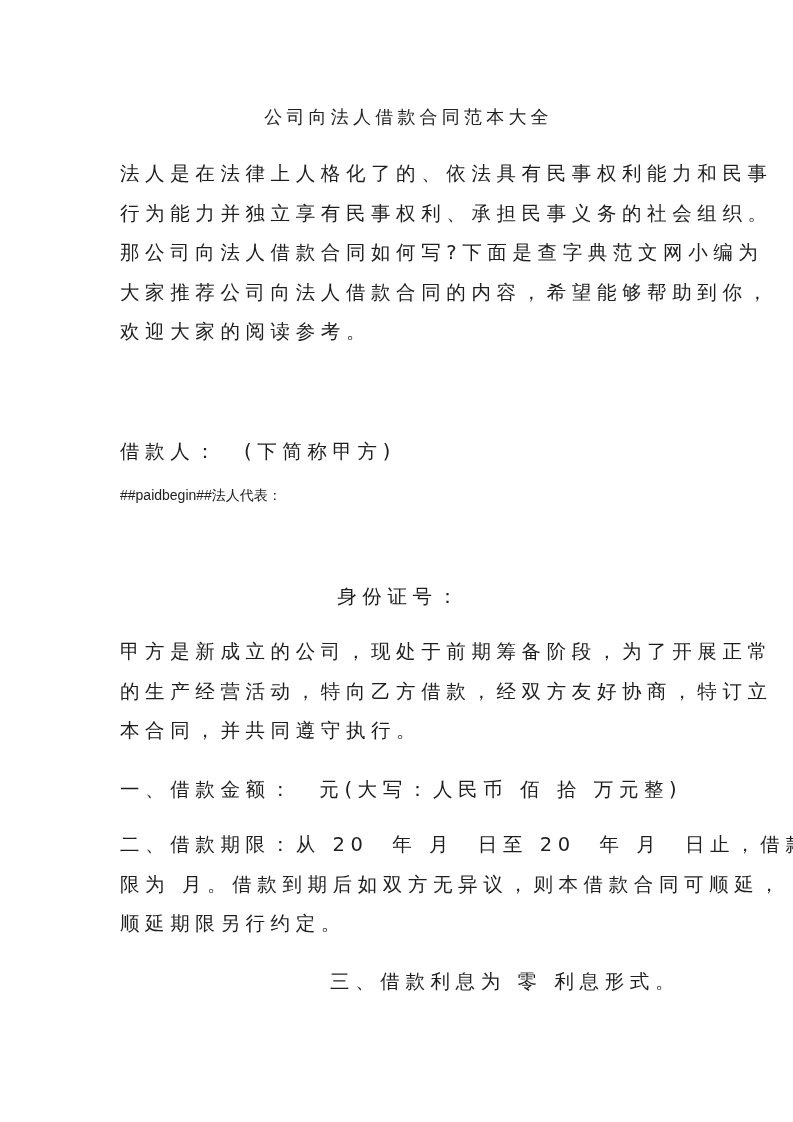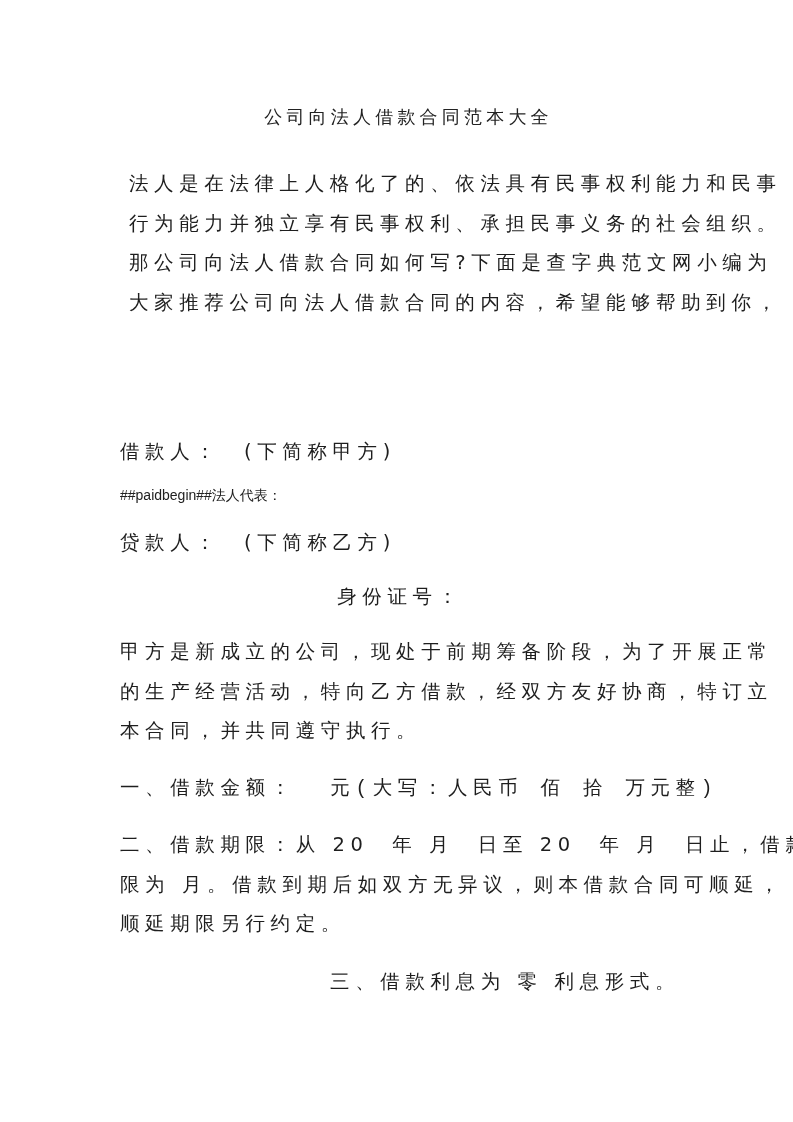--- a/index.html
+++ b/index.html
@@ -59,43 +59,43 @@
     font-family: "Liberation Sans", "DejaVu Sans", sans-serif;
   }
 </style>
 </head>
 <body>
 
 <div class="page">
 
   <div class="title">公司向法人借款合同范本大全</div>
 
-  <div class="para" style="top:164px;margin-left:9px;">
+  <div class="para" style="top:154px;">
     <span class="line">法人是在法律上人格化了的、依法具有民事权利能力和民事</span>
     <span class="line">行为能力并独立享有民事权利、承担民事义务的社会组织。</span>
     <span class="line">那公司向法人借款合同如何写?下面是查字典范文网小编为</span>
     <span class="line">大家推荐公司向法人借款合同的内容，希望能够帮助到你，</span>
+    <span class="line">欢迎大家的阅读参考。</span>
   </div>
 
 
   <div class="para" style="top:432px; white-space:pre;">借款人：  (下简称甲方)</div>
 
   <div class="small" style="top:487px;">##paidbegin##法人代表：</div>
 
-  <div class="para" style="top:523px; white-space:pre;">贷款人：  (下简称乙方)</div>
 
   <div class="para" style="top:577px;text-align:center;">身份证号：</div>
 
   <div class="para" style="top:632px;">
     <span class="line">甲方是新成立的公司，现处于前期筹备阶段，为了开展正常</span>
     <span class="line">的生产经营活动，特向乙方借款，经双方友好协商，特订立</span>
     <span class="line">本合同，并共同遵守执行。</span>
   </div>
 
-  <div class="para" style="top:770px; white-space:pre;font-family:Liberation Mono, monospace;">一、借款金额：  元(大写：人民币 佰 拾 万元整)</div>
+  <div class="para" style="top:770px; white-space:pre;">一、借款金额：  元(大写：人民币 佰 拾 万元整)</div>
 
   <div class="para" style="top:825px;">
     <span class="line" style="white-space:pre;">二、借款期限：从 20  年 月  日至 20  年 月  日止，借款期</span>
     <span class="line">限为 月。借款到期后如双方无异议，则本借款合同可顺延，</span>
     <span class="line">顺延期限另行约定。</span>
   </div>
 
   <div class="para" style="top:962px; white-space:pre;text-align:right;">三、借款利息为 零 利息形式。</div>
 
 </div>

